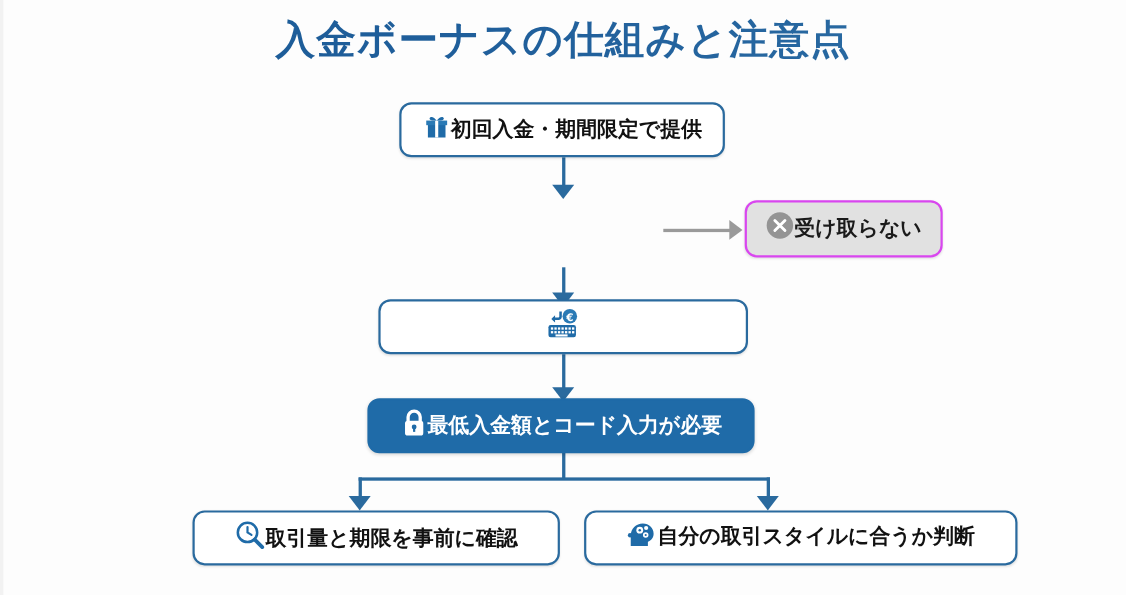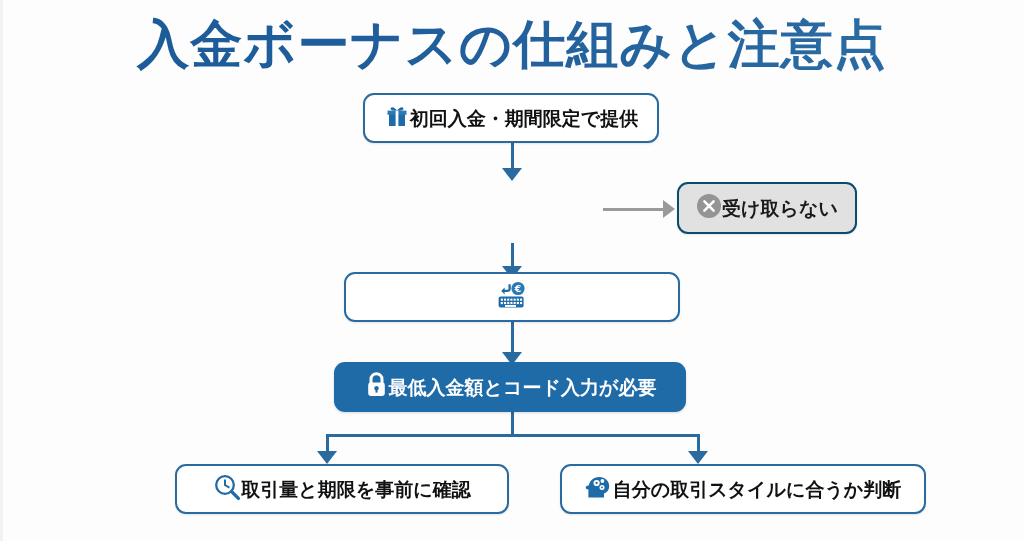--- a/index.html
+++ b/index.html
@@ -25,31 +25,30 @@
     background: #f2f2f2;
   }
 
   
   .title {
     position: absolute;
     left: 0;
     top: 14px;
     width: 1024px;
     text-align: center;
-    font-size: 52px;
+    font-size: 36px;
     font-weight: 700;
     letter-spacing: 1px;
     line-height: 1.2;
     background-image: linear-gradient(90deg, #1a5a96 0%, #205f9b 45%, #2e6fa5 100%);
     -webkit-background-clip: text;
     background-clip: text;
     color: transparent;
     -webkit-text-fill-color: transparent;
     white-space: nowrap;
-    font-family: Liberation Serif, serif;
   }
 
   
   .node {
     position: absolute;
     box-sizing: border-box;
     display: flex;
     align-items: center;
     justify-content: center;
     border-radius: 11px;
@@ -66,21 +65,21 @@
     box-shadow: 0 1px 2px rgba(0,0,0,0.10);
   }
   .node-filled {
     background: #1f6ba8;
     border: 2px solid #1f6ba8;
     color: #ffffff;
     box-shadow: 0 1px 3px rgba(0,0,0,0.14);
   }
   .node-muted {
     background: #e1e1e1;
-    border: 2px solid #0c4a6e;
+    border: 2px solid #d946ef;
     color: #1a1a1a;
     box-shadow: 0 1px 2px rgba(0,0,0,0.10);
   }
 
   
   .diamond {
     position: absolute;
     display: flex;
     align-items: center;
     justify-content: center;
@@ -226,21 +225,21 @@
     <span class="icon">
       <svg width="28" height="28" viewBox="0 0 28 28" aria-hidden="true">
         <circle cx="12" cy="12" r="8.8" fill="none" stroke="#1f6ba8" stroke-width="2.3"></circle>
         <path d="M12 7.2 V12 L15.6 14.2" fill="none" stroke="#1f6ba8" stroke-width="2" stroke-linecap="round"></path>
         <path d="M18.6 18.6 L25.4 25.4" stroke="#1f6ba8" stroke-width="3.4" stroke-linecap="round"></path>
       </svg>
     </span>
     <span class="label">取引量と期限を事前に確認</span>
   </div>
 
-  <div class="node node-outline" style="left:560px; top:464px; width:366px; height:50px;">
+  <div class="node node-outline" style="left:531px; top:464px; width:394px; height:50px;font-family:Liberation Mono, monospace;">
     <span class="icon">
       <svg width="28" height="28" viewBox="0 0 28 28" aria-hidden="true">
         <path d="M3.4 24.4 V15.2 C3.4 8.6 8.2 4.0 14.4 4.0 C20.0 4.0 24.2 8.0 24.2 13.2
                  C24.2 17.0 22.0 19.4 19.0 20.4 V24.4 Z" fill="#1f6ba8"></path>
         <circle cx="2.8" cy="14.6" r="2.0" fill="#1f6ba8"></circle>
         <g fill="#ffffff">
           <circle cx="11.6" cy="10.0" r="3.1"></circle>
           <circle cx="17.4" cy="8.0" r="1.9"></circle>
           <circle cx="17.0" cy="14.4" r="2.5"></circle>
         </g>

